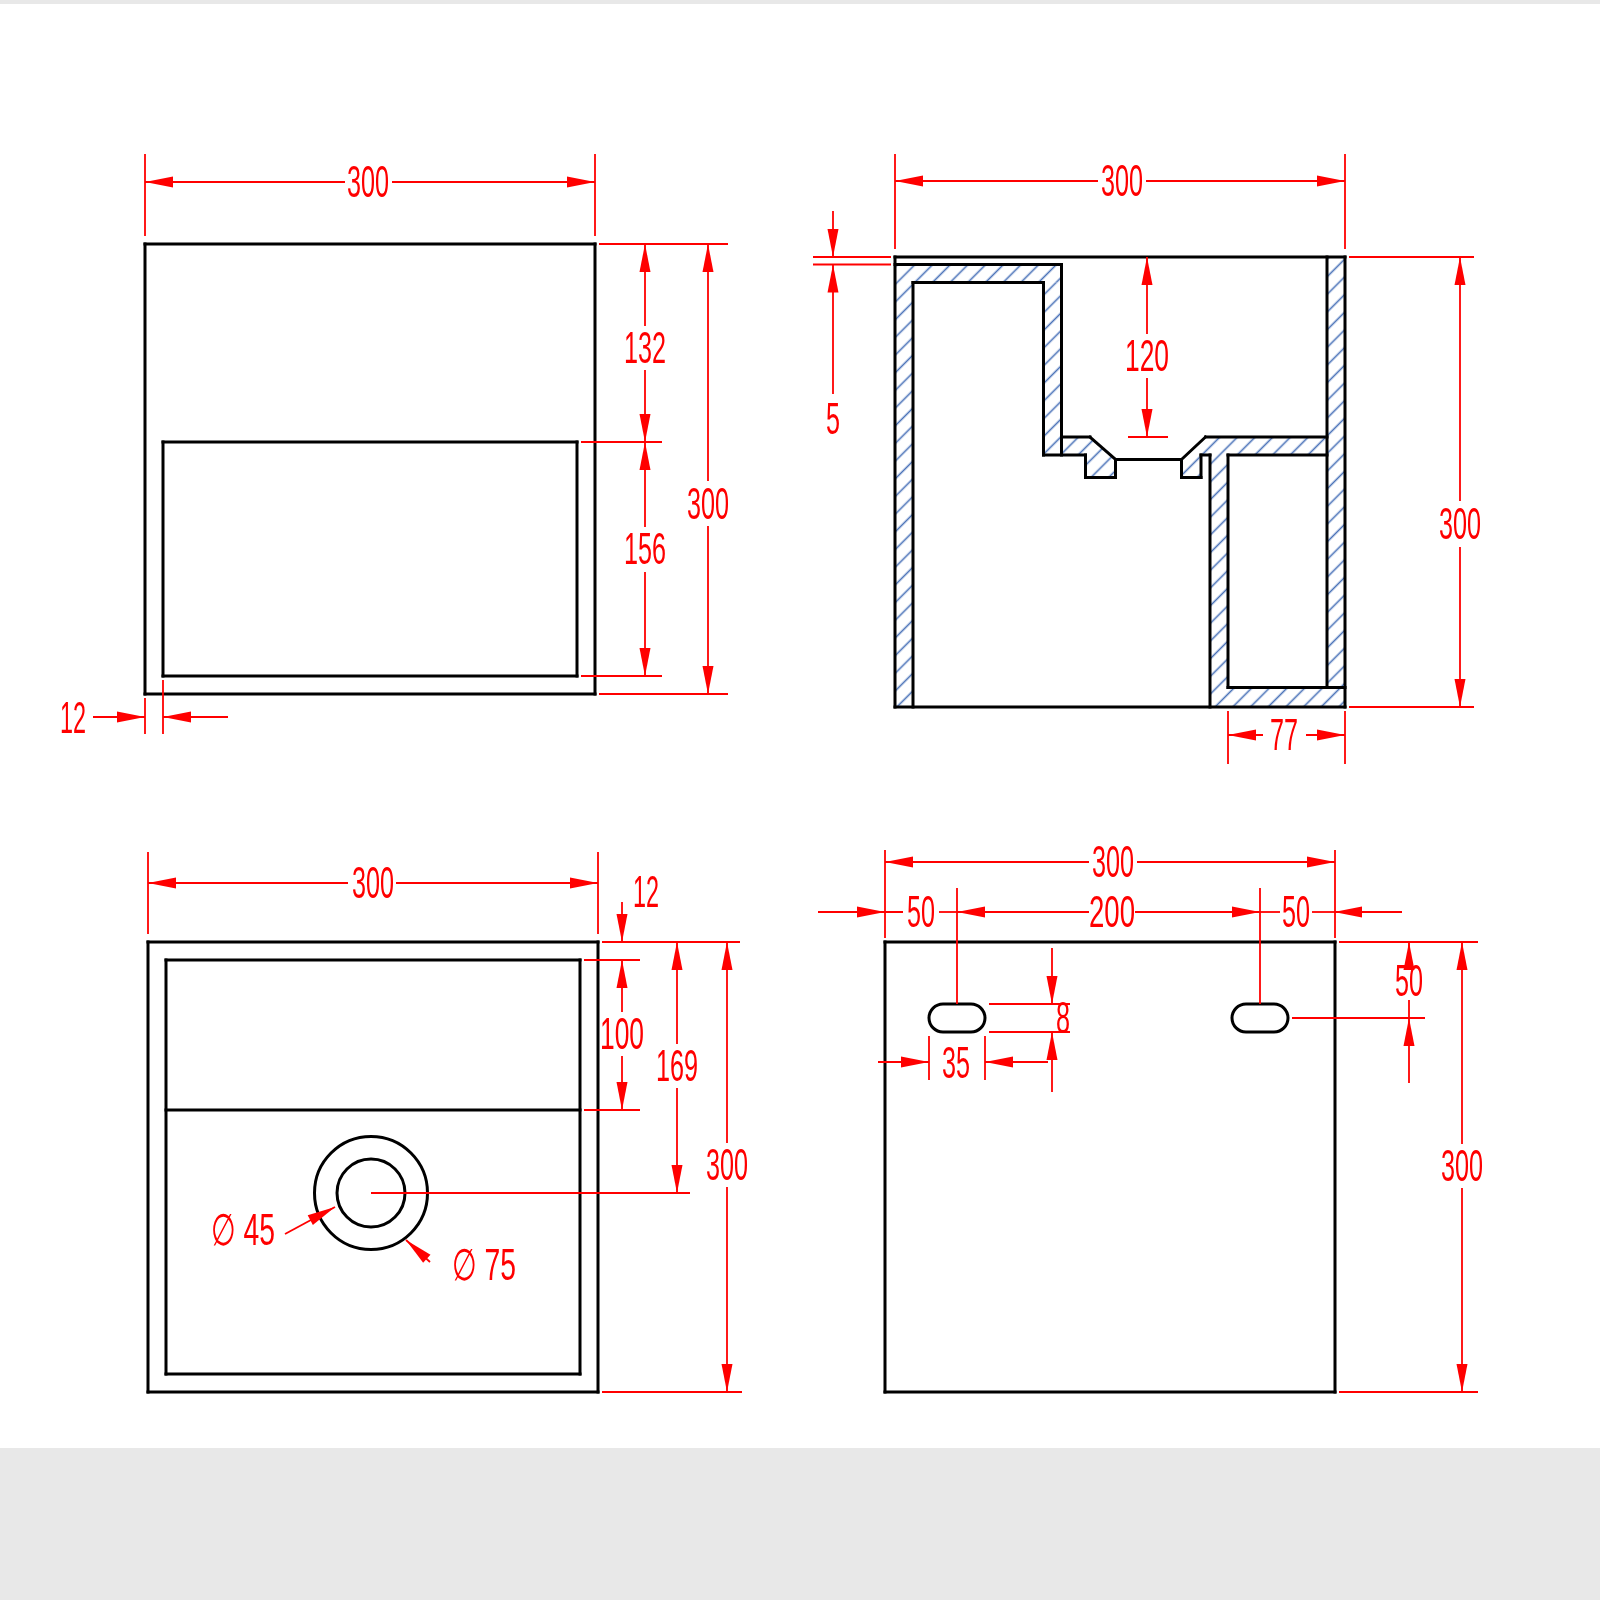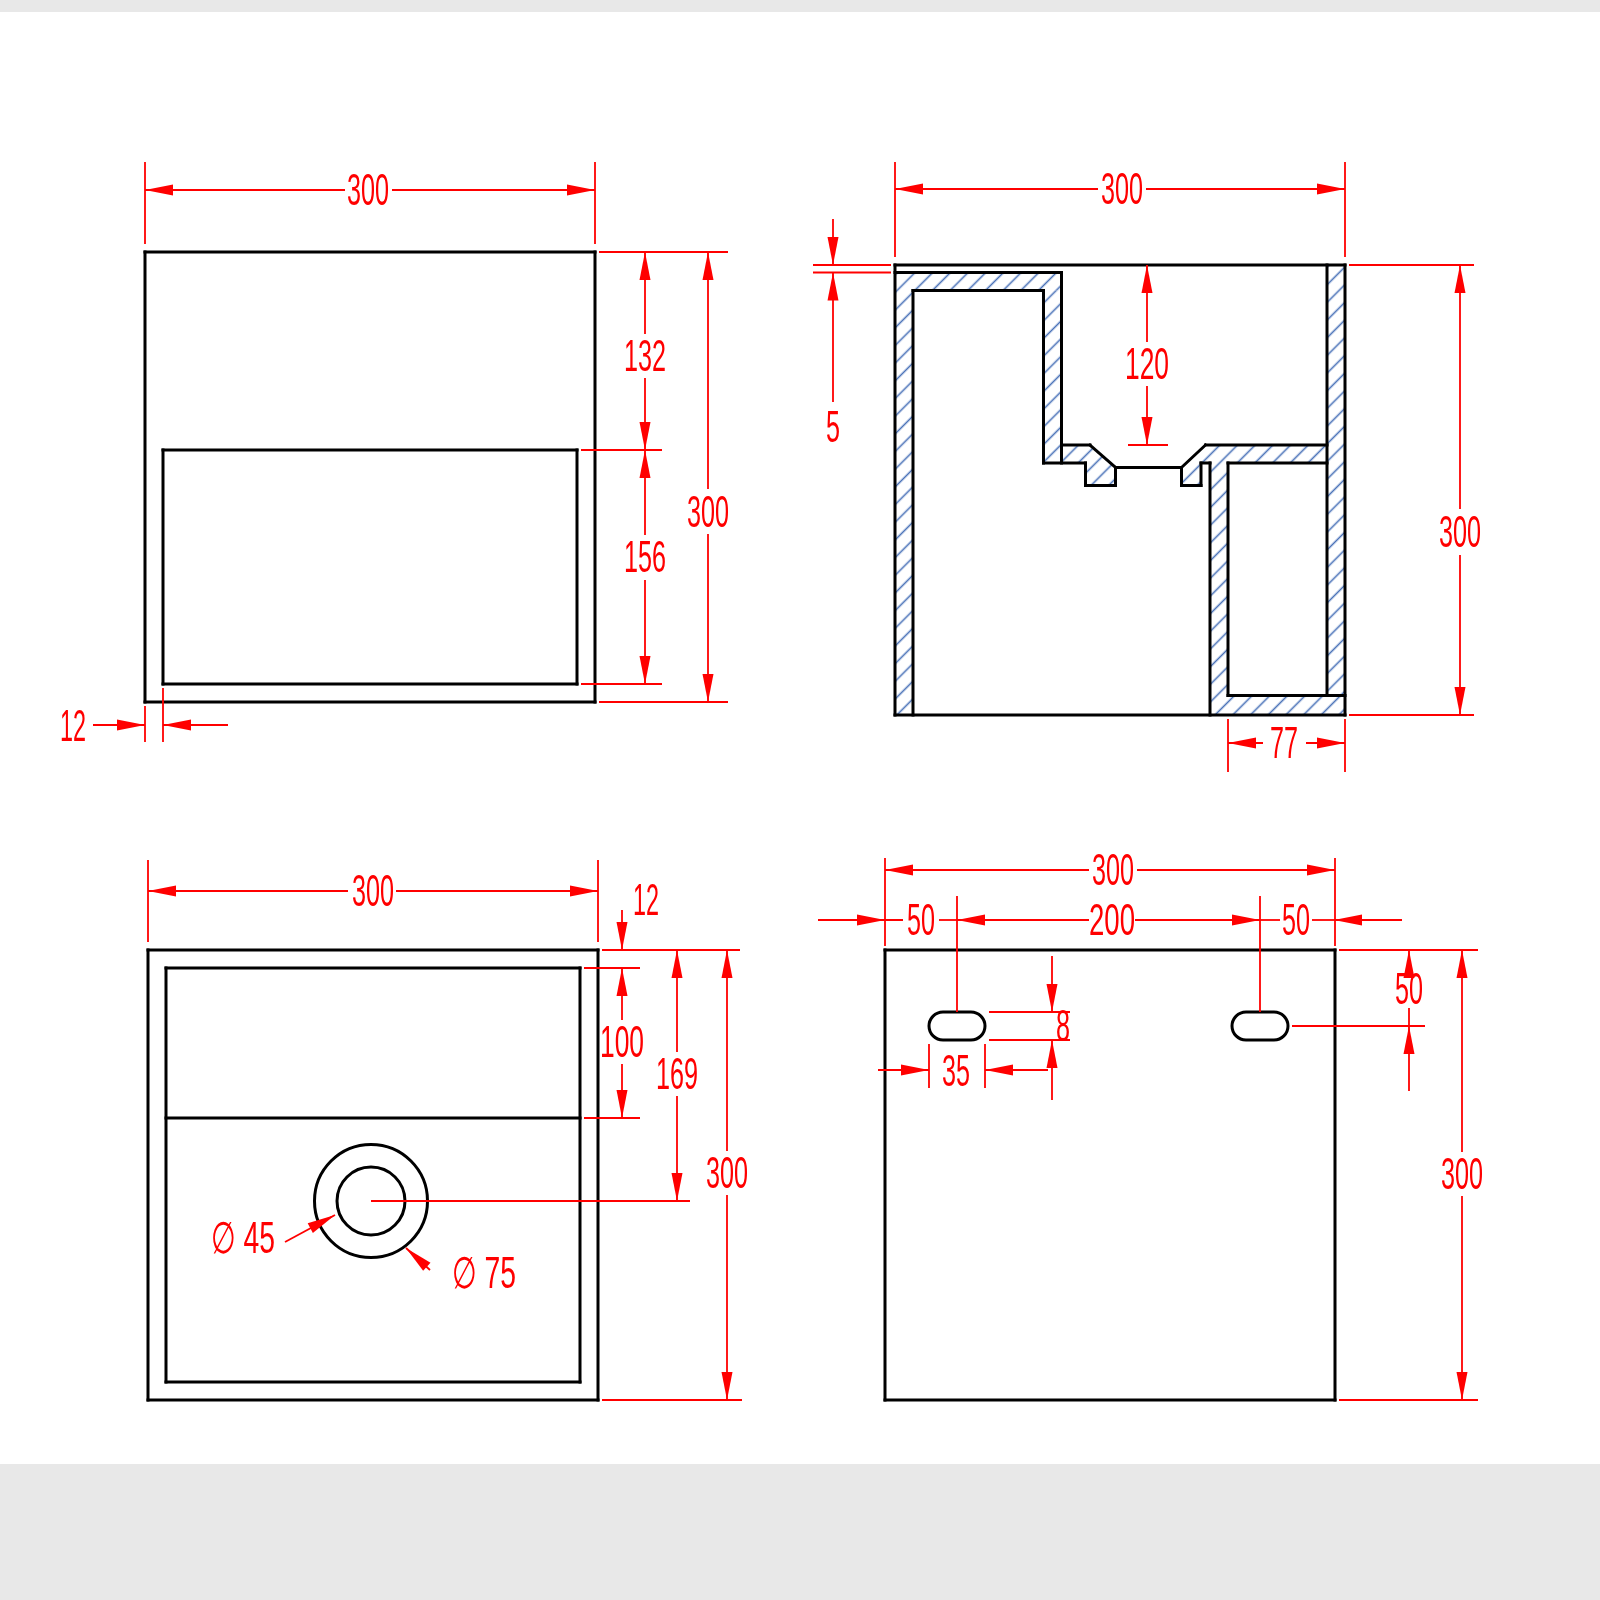--- a/index.html
+++ b/index.html
@@ -1,16 +1,16 @@
 <!DOCTYPE html>
 <html><head>
 <meta charset="utf-8">
 <style>
   html,body{margin:0;padding:0;background:#e8e8e8;}
-  .page{width:1600px;height:1440px;background:#ffffff;position:relative;margin:12px auto;
+  .page{width:1600px;height:1440px;background:#ffffff;position:relative;margin:4px auto;
         font-family:"Liberation Sans","DejaVu Sans",sans-serif;}
   svg{display:block;}
   text{font-family:"Liberation Sans","DejaVu Sans",sans-serif;}
 </style>
 </head>
 <body>
 
 <div class="page">
   <svg id="drawing-svg" xmlns="http://www.w3.org/2000/svg" width="1600" height="1600" viewBox="0 0 1600 1600">
       <rect x="0" y="0" width="1600" height="1600" fill="#ffffff"></rect>

